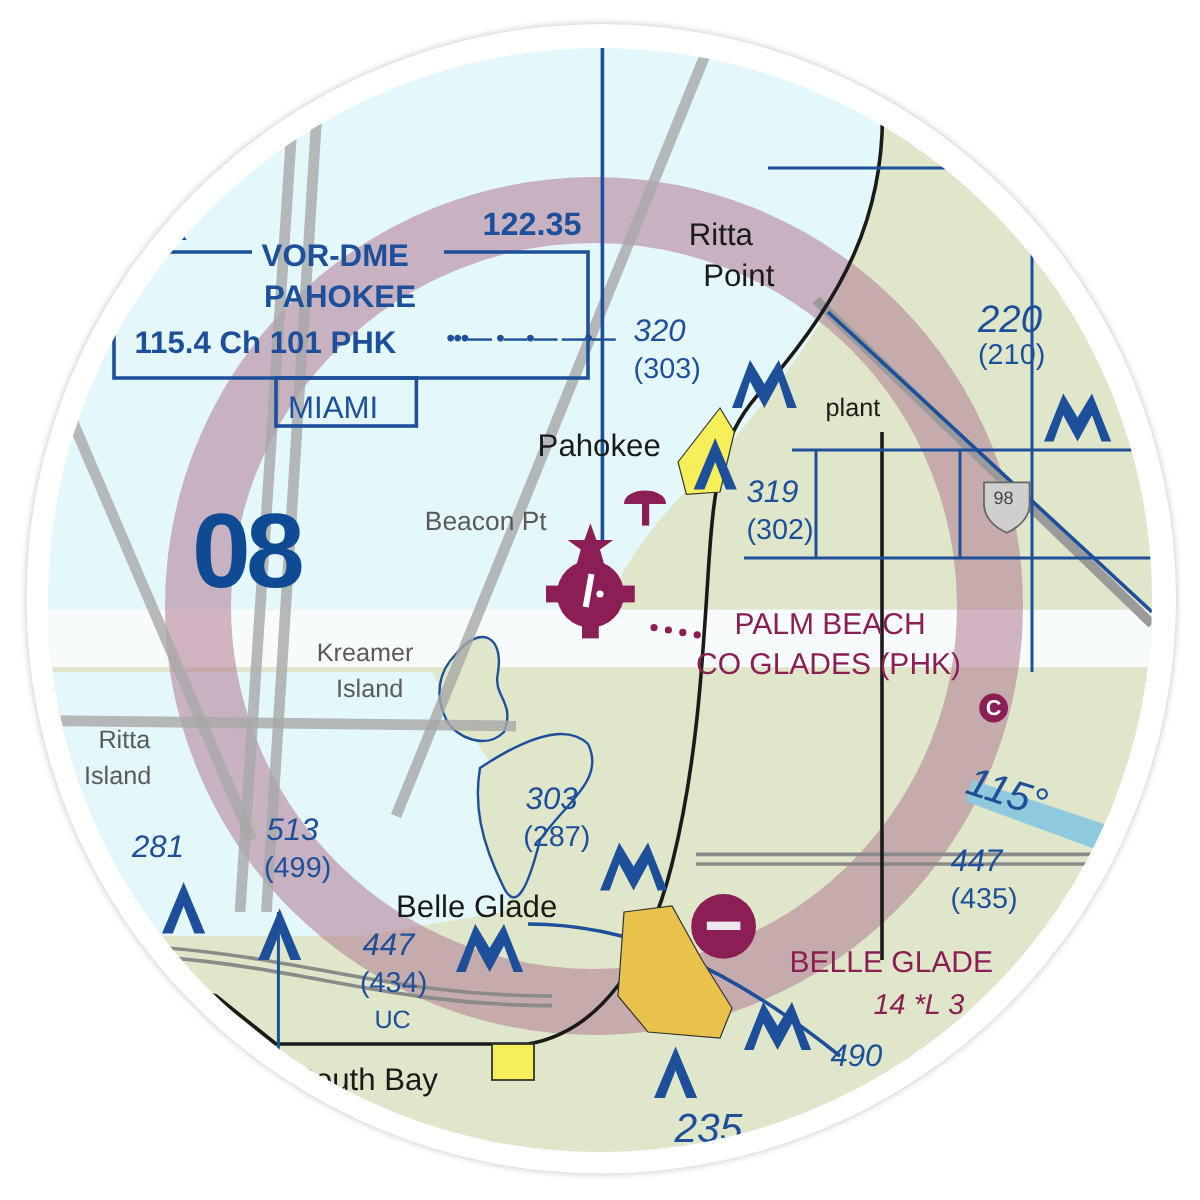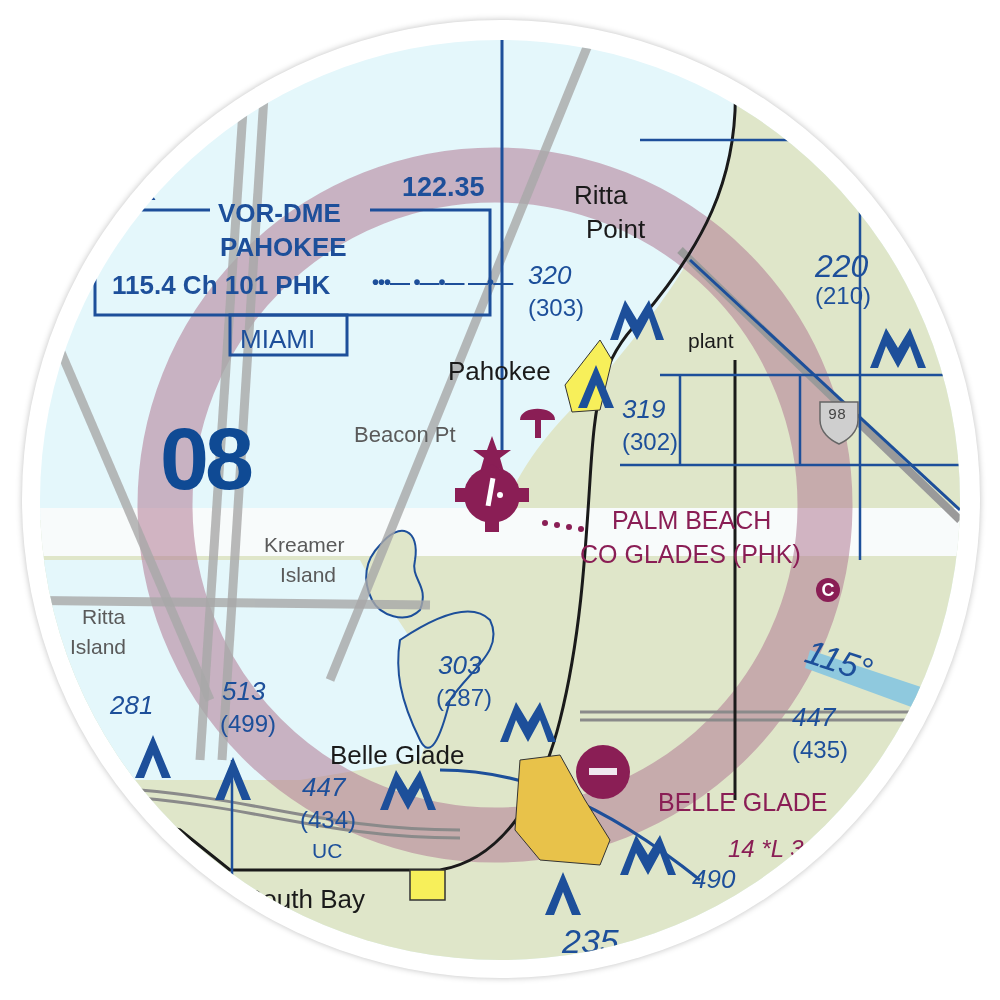--- a/index.html
+++ b/index.html
@@ -121,21 +121,21 @@
   <span class="lbl black" style="left:546px;top:176px;font-size:26px;">Point</span>
   <span class="lbl black" style="left:408px;top:318px;font-size:26px;">Pahokee</span>
   <span class="lbl gray" style="left:314px;top:384px;font-size:22px;">Beacon Pt</span>
   <span class="lbl gray" style="left:224px;top:494px;font-size:21px;">Kreamer</span>
   <span class="lbl gray" style="left:240px;top:524px;font-size:21px;">Island</span>
   <span class="lbl gray" style="left:42px;top:566px;font-size:21px;">Ritta</span>
   <span class="lbl gray" style="left:30px;top:596px;font-size:21px;">Island</span>
   <span class="lbl black" style="left:290px;top:702px;font-size:26px;">Belle Glade</span>
   <span class="lbl black" style="left:205px;top:846px;font-size:26px;">South Bay</span>
   <span class="lbl black" style="left:648px;top:290px;font-size:21px;">plant</span>
-  <span class="lbl" style="left:788px;top:368px;font-size:15px;color:#444;font-family:Liberation Mono, monospace;">98</span>
+  <span class="lbl" style="left:788px;top:368px;font-size:15px;color:#444;">98</span>
 
   <span class="lbl blue it" style="left:488px;top:222px;font-size:26px;">320</span>
   <span class="lbl blue" style="left:488px;top:256px;font-size:24px;">(303)</span>
   <span class="lbl blue it" style="left:775px;top:210px;font-size:32px;">220</span>
   <span class="lbl blue" style="left:775px;top:244px;font-size:24px;">(210)</span>
   <span class="lbl blue it" style="left:582px;top:356px;font-size:26px;">319</span>
   <span class="lbl blue" style="left:582px;top:390px;font-size:24px;">(302)</span>
   <span class="lbl blue it" style="left:398px;top:612px;font-size:26px;">303</span>
   <span class="lbl blue" style="left:396px;top:646px;font-size:24px;">(287)</span>
   <span class="lbl blue it" style="left:70px;top:652px;font-size:26px;">281</span>
@@ -147,16 +147,16 @@
   <span class="lbl blue it" style="left:752px;top:664px;font-size:26px;">447</span>
   <span class="lbl blue" style="left:752px;top:698px;font-size:24px;">(435)</span>
   <span class="lbl blue it" style="left:652px;top:826px;font-size:26px;">490</span>
   <span class="lbl blue it" style="left:522px;top:884px;font-size:34px;">235</span>
 
   <span class="lbl mag" style="left:572px;top:468px;font-size:25px;">PALM BEACH</span>
   <span class="lbl mag" style="left:540px;top:502px;font-size:25px;">CO GLADES (PHK)</span>
   <span class="lbl" style="left:776px;top:538px;width:24px;height:24px;border-radius:50%;background:#8a1e55;color:#fff;font-size:18px;font-weight:bold;text-align:center;line-height:24px;">C</span>
 
   <span class="lbl mag" style="left:618px;top:750px;font-size:25px;">BELLE GLADE</span>
-  <span class="lbl mag it" style="left:688px;top:786px;font-size:24px;margin-top:11px;">14 *L 3</span>
+  <span class="lbl mag it" style="left:688px;top:786px;font-size:24px;">14 *L 3</span>
 
   <span class="lbl blue it" style="left:772px;top:594px;font-size:34px;transform:rotate(18deg);transform-origin:left top;">115°</span>
 </div>
 
 </body></html>

